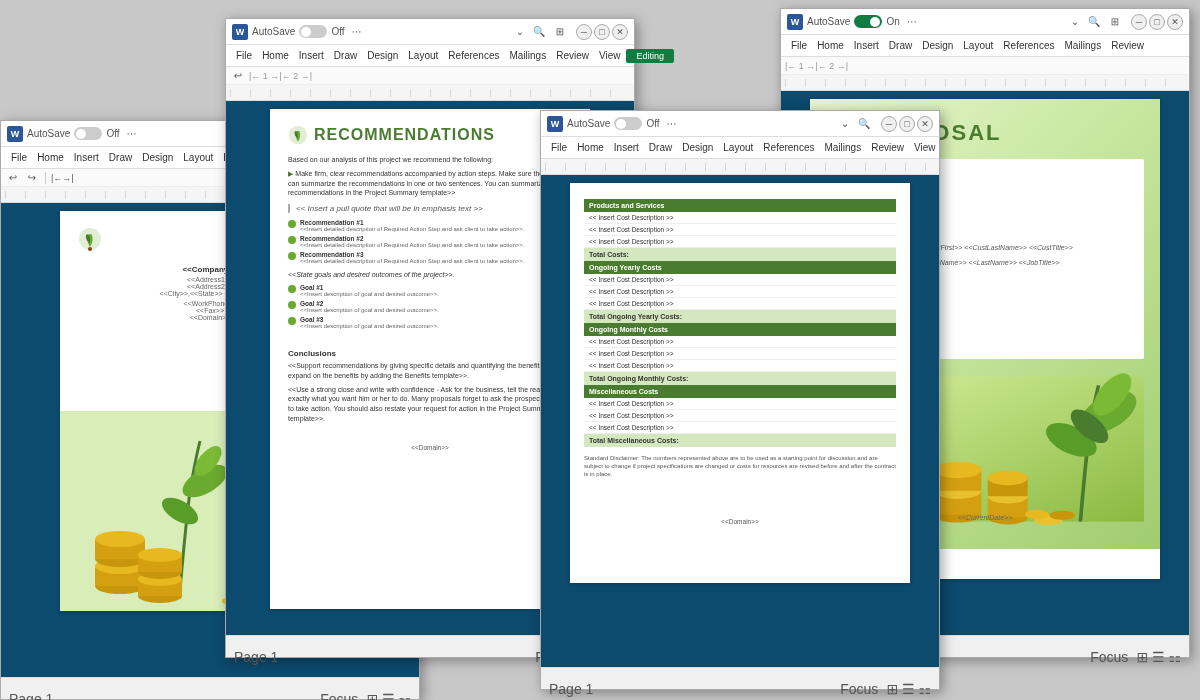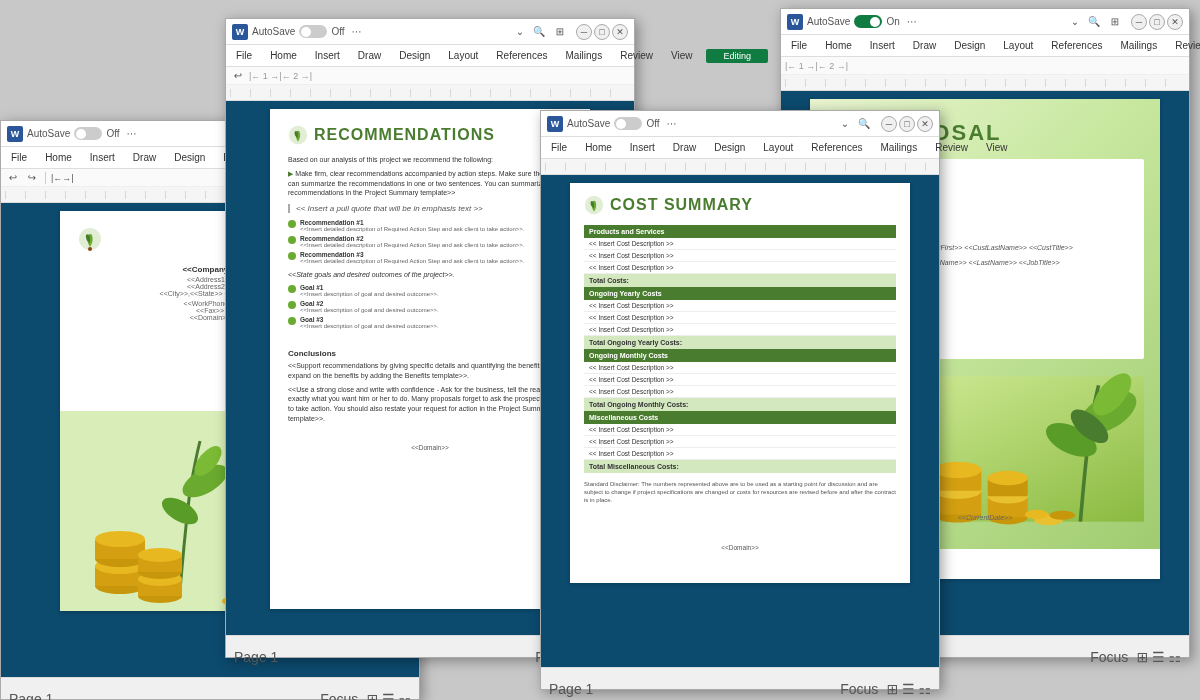--- a/index.html
+++ b/index.html
@@ -126,37 +126,37 @@
     .wc-min { background: #f0f0f0; border: 1px solid #aaa; }
     .wc-max { background: #f0f0f0; border: 1px solid #aaa; }
     .wc-close { background: #f0f0f0; border: 1px solid #aaa; }
 
     .ribbon-bar {
       background: #ffffff;
       height: 22px;
       display: flex;
       align-items: center;
       padding: 0 6px;
-      gap: 10px;
+      gap: 2px;
       border-bottom: 1px solid #ddd;
       flex-shrink: 0;
     }
 
     .ribbon-tab {
       font-size: 10px;
       color: #333;
       cursor: pointer;
       padding: 2px 4px;
     }
 
     .editing-badge {
       background: #107c41;
       color: white;
       font-size: 9px;
-      padding: 2px 17px;
+      padding: 2px 10px;
       border-radius: 2px;
       margin-left: auto;
     }
 
     .ruler {
       height: 16px;
       background: #f5f5f5;
       border-bottom: 1px solid #ddd;
       flex-shrink: 0;
       display: flex;
@@ -666,28 +666,20 @@
   </div>
 
 
   <div class="ruler">
     <div class="ruler-marks"></div>
   </div>
 
   <div class="doc-area">
     <div class="doc-page" style="max-width:340px;padding:12px 14px;">
 
-      <div class="doc-header-green">
-        <svg width="20" height="20" viewBox="0 0 24 24">
-          <circle cx="12" cy="12" r="11" fill="#6aaa2e" opacity="0.2"></circle>
-          <path d="M12 20 Q8 14 10 8 Q12 6 14 8 Q16 14 12 20" fill="#6aaa2e"></path>
-          <path d="M12 16 Q7 13 8 8 Q10 6 12 10" fill="#4a7c2f"></path>
-        </svg>
-        <span class="doc-title">COST SUMMARY</span>
-      </div>
 
       <table class="cost-table">
 
         <tbody>
             <tr>
           <td class="section-header" colspan="2">Products and Services</td>
         </tr>
         <tr>
           <td class="row-item">&lt;&lt; Insert Cost Description &gt;&gt;</td>
           <td class="row-item" style="text-align:right;"></td>

